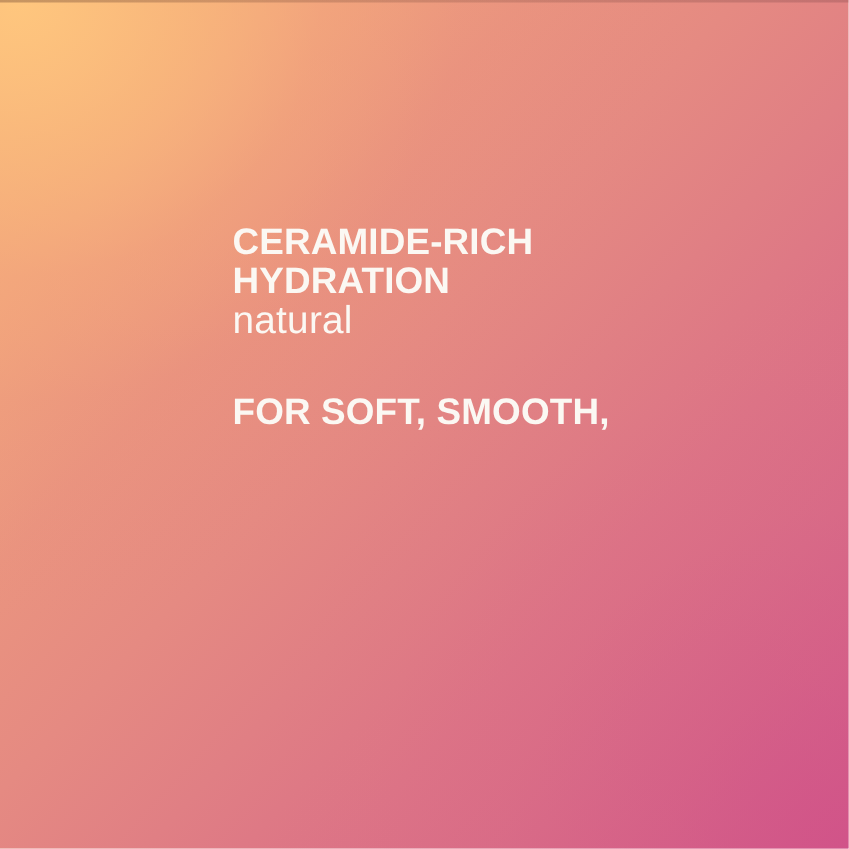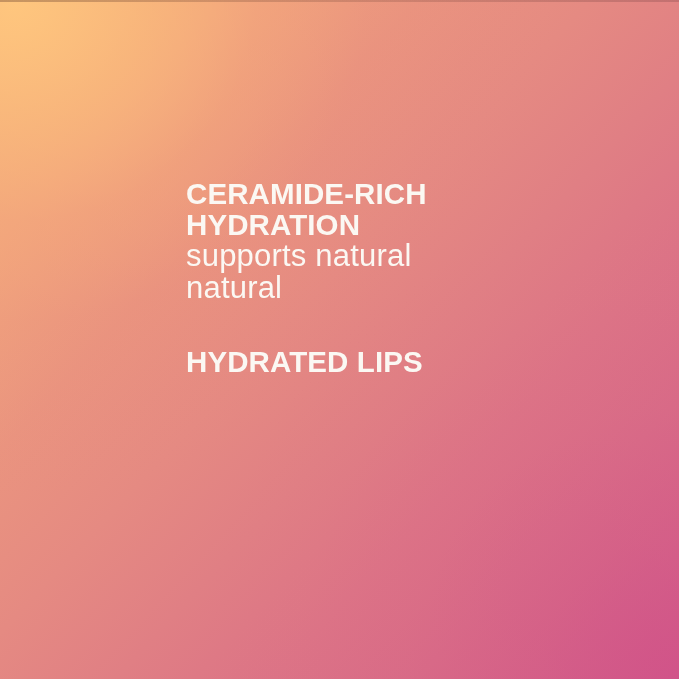--- a/index.html
+++ b/index.html
@@ -113,23 +113,22 @@
 
   <div id="gradient-glow-overlay"></div>
   <div id="gradient-deep-overlay"></div>
   <div id="top-edge-line"></div>
 
   <div id="claims-text-stack">
 
     <div class="claim-block">
       <span class="claim-line bold">CERAMIDE-RICH</span>
       <span class="claim-line bold">HYDRATION</span>
-      <span class="claim-line light">supports natural</span>
       <span class="claim-line light">natural</span>
     </div>
 
 
     <div class="claim-block">
-      <span class="claim-line bold">HYDRATED LIPS</span>
+      <span class="claim-line bold">FOR SOFT, SMOOTH,</span>
     </div>
 
   </div>
 </div>
 
 </body></html>

